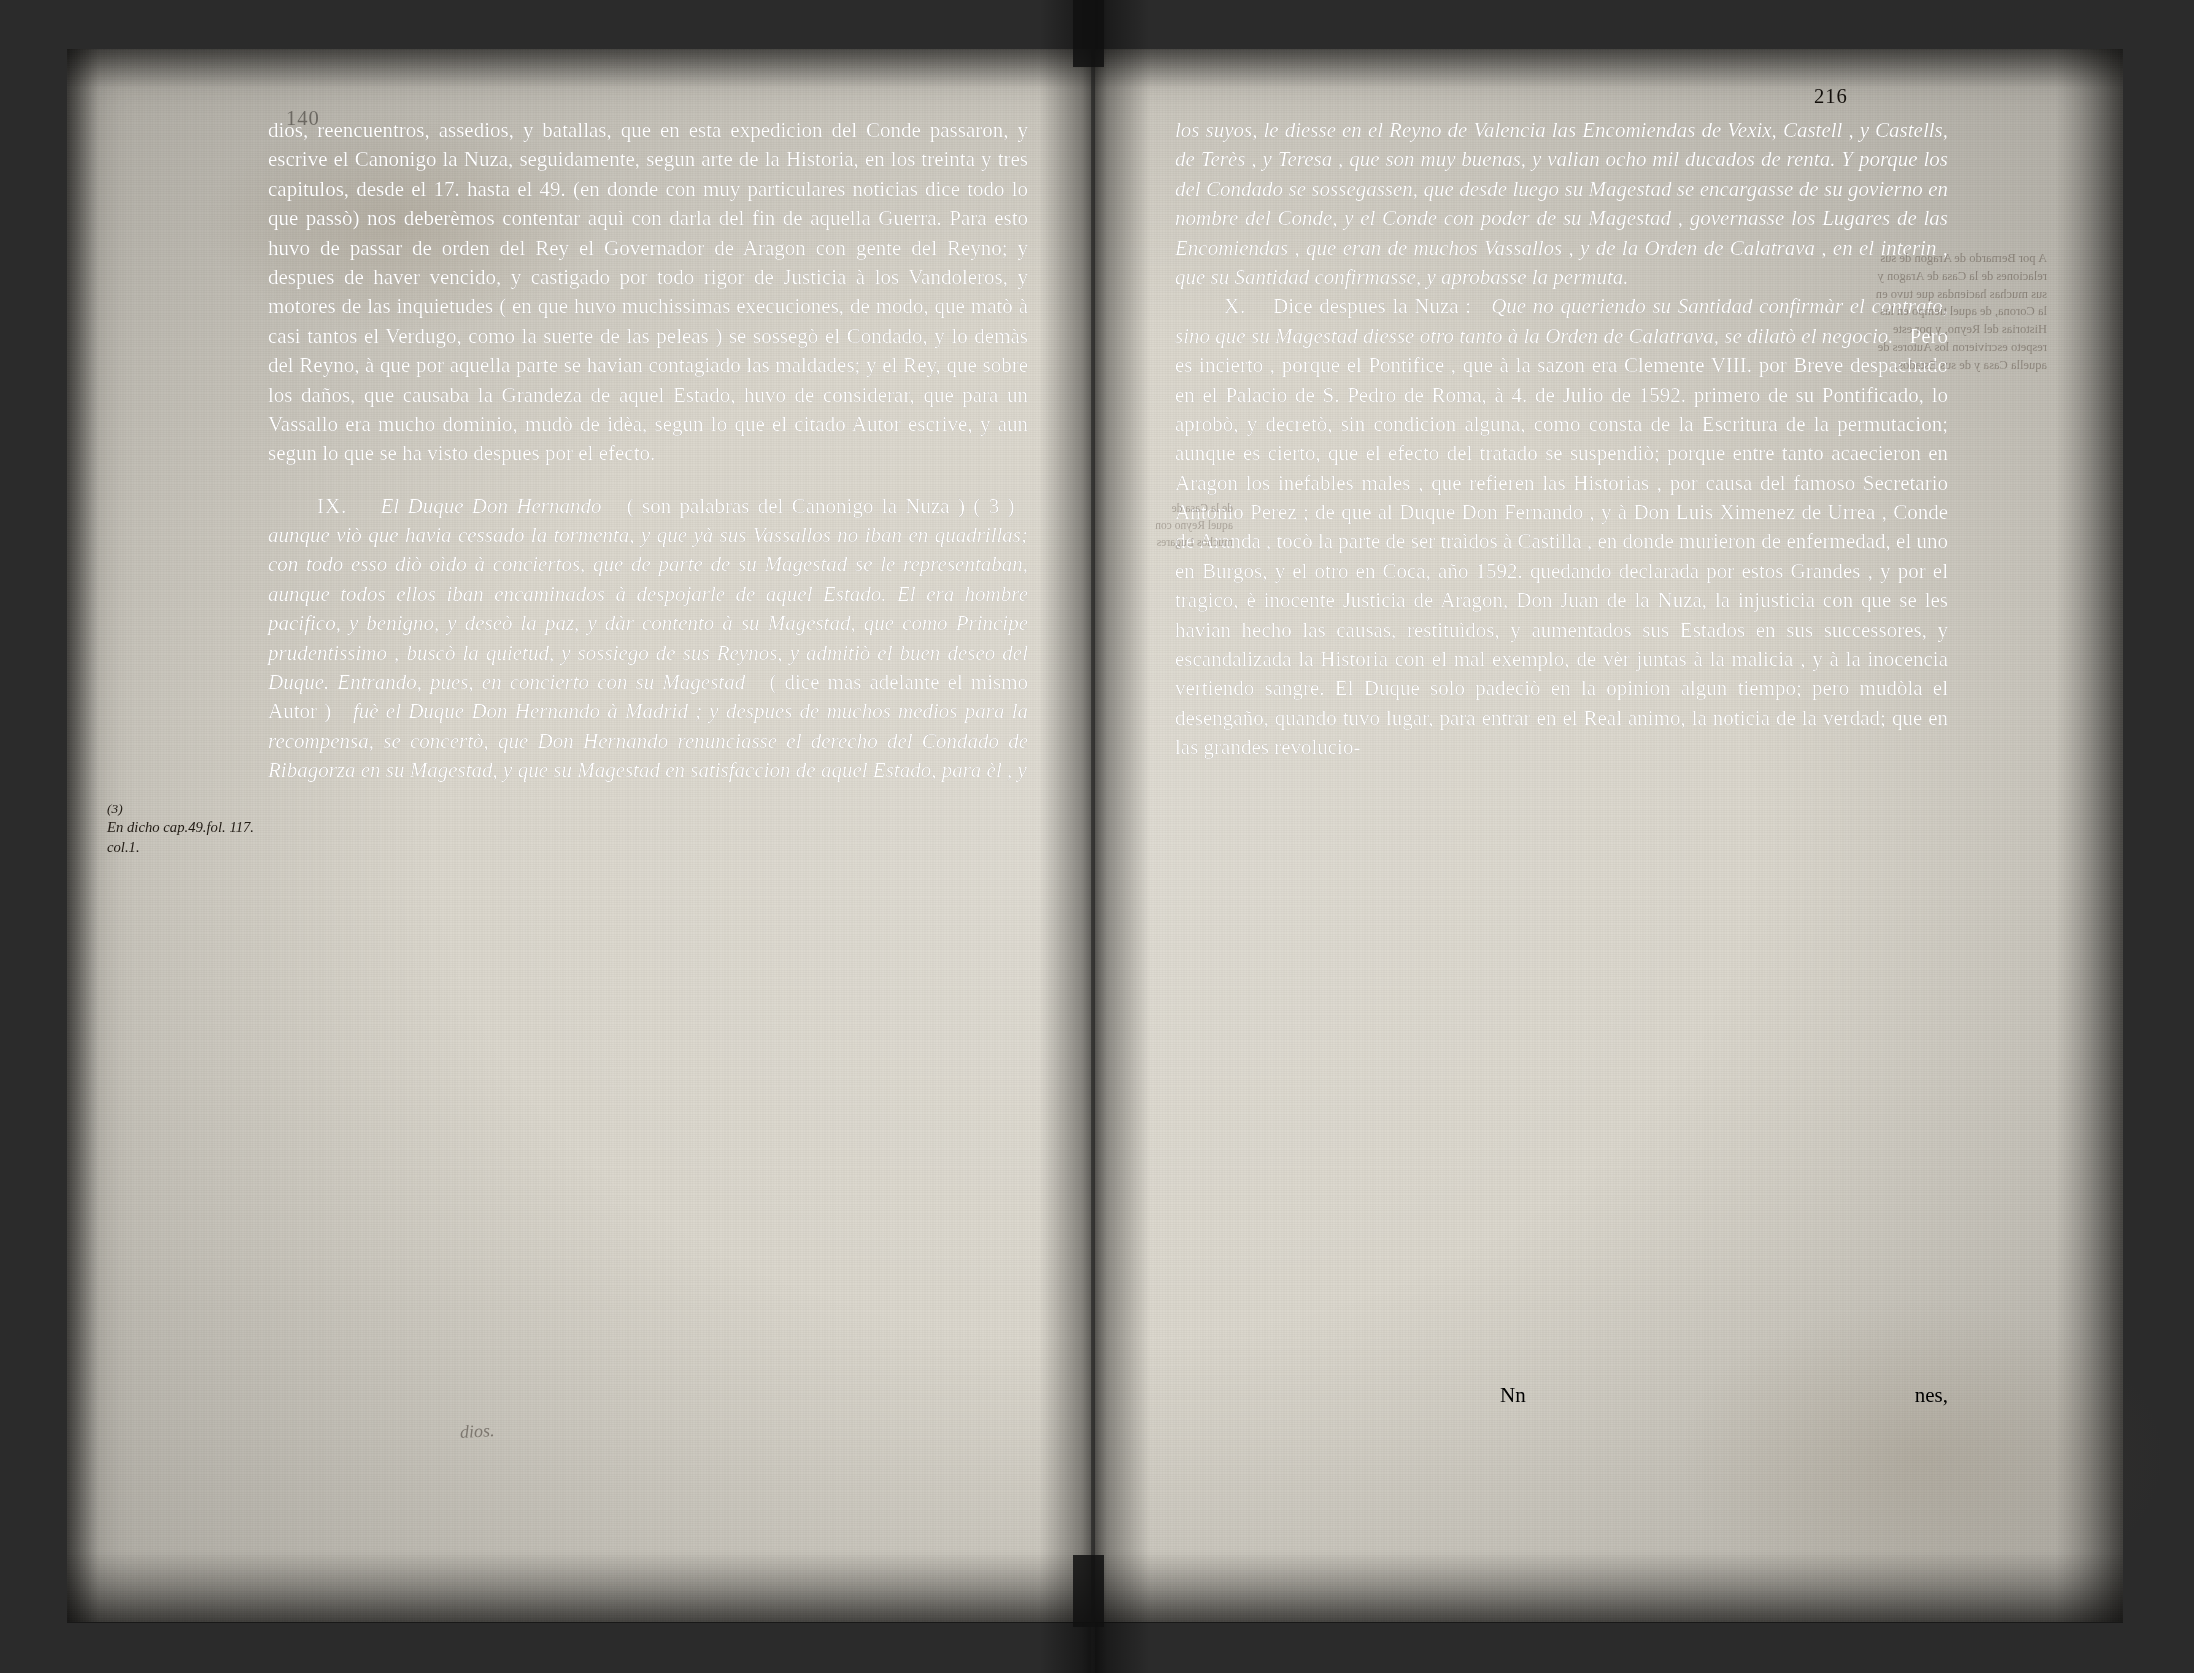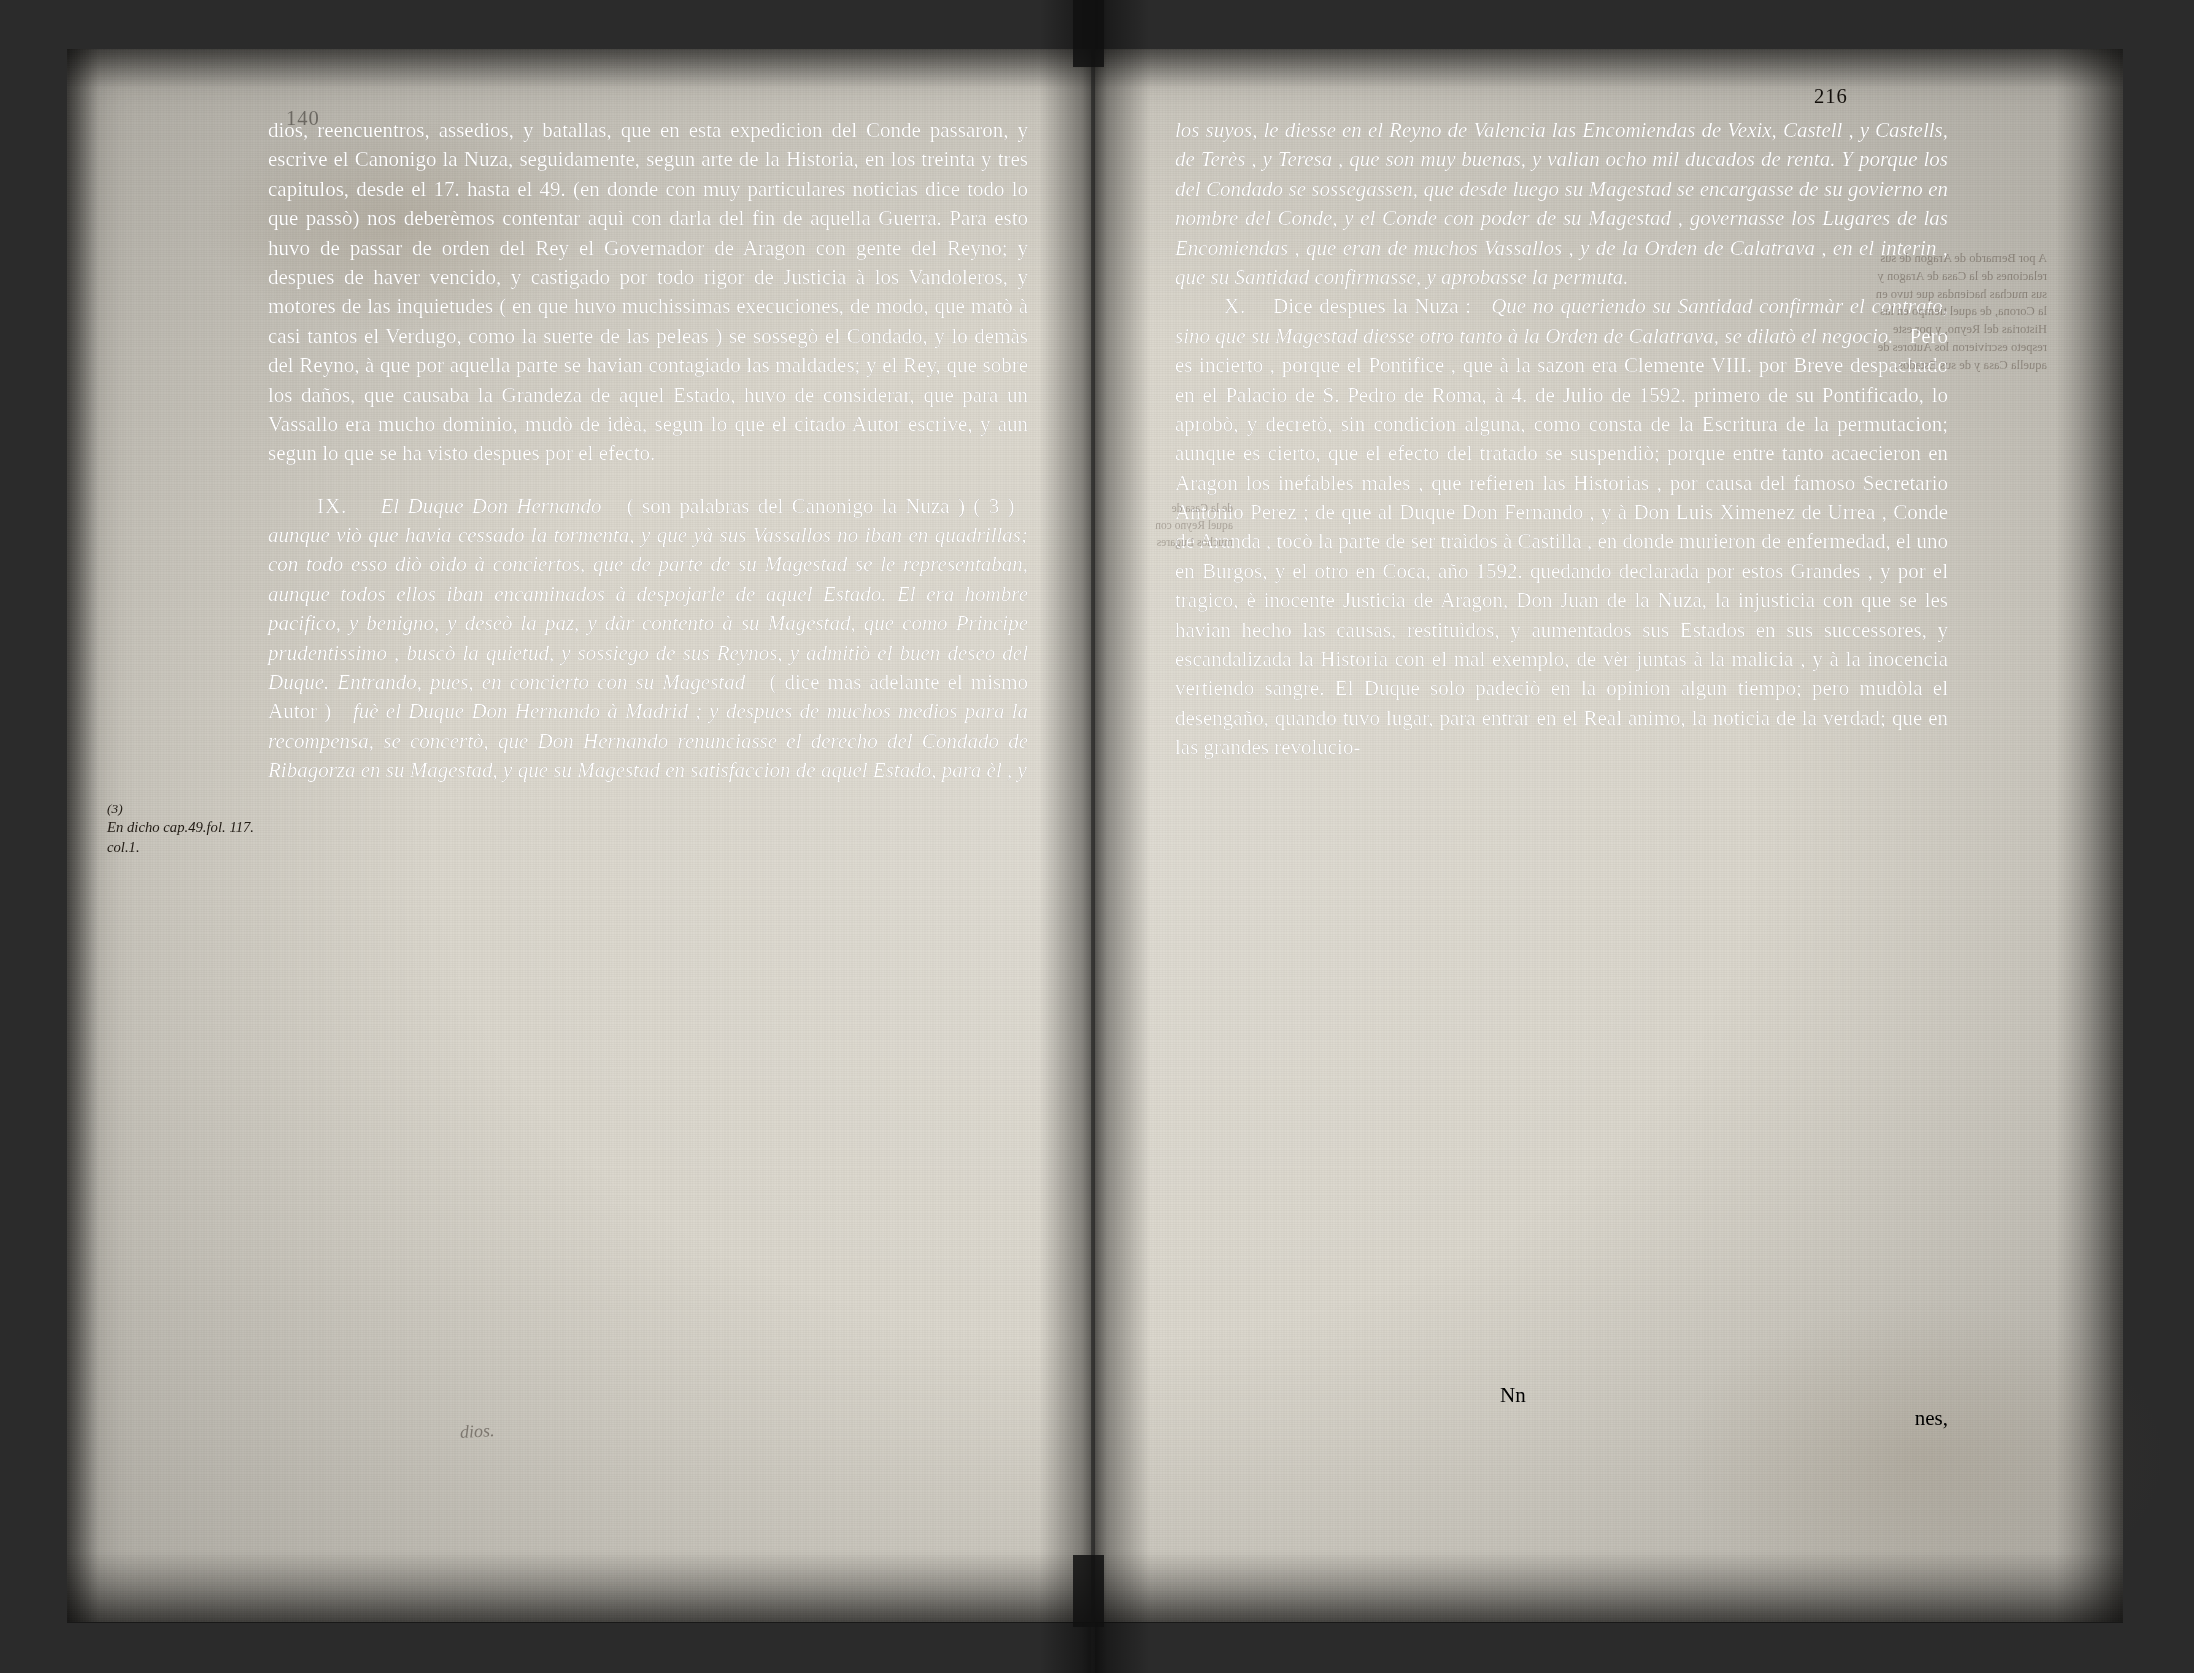--- a/index.html
+++ b/index.html
@@ -155,21 +155,21 @@
 
   
   .foot-right {
     position: absolute;
     left: 1175px;
     top: 1383px;
     width: 773px;
     font-size: 21px;
   }
   .foot-right .sig { position:absolute; left: 325px; }
-  .foot-right .catch { position:absolute; right: 0; margin-top: 23px; }
+  .foot-right .catch { position:absolute; right: 0; }
 
   .foot-left {
     position: absolute;
     left: 268px;
     top: 1397px;
     width: 760px;
     font-size: 21px;
     text-align: right;
   }
 

